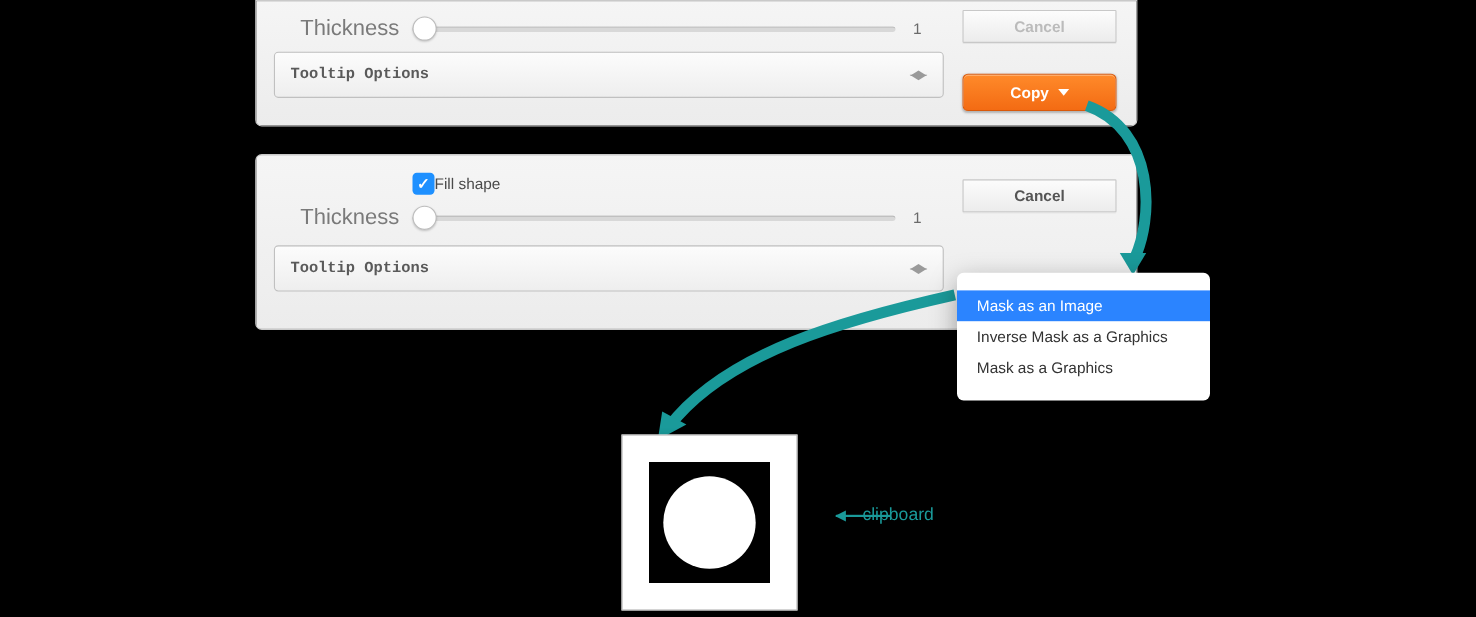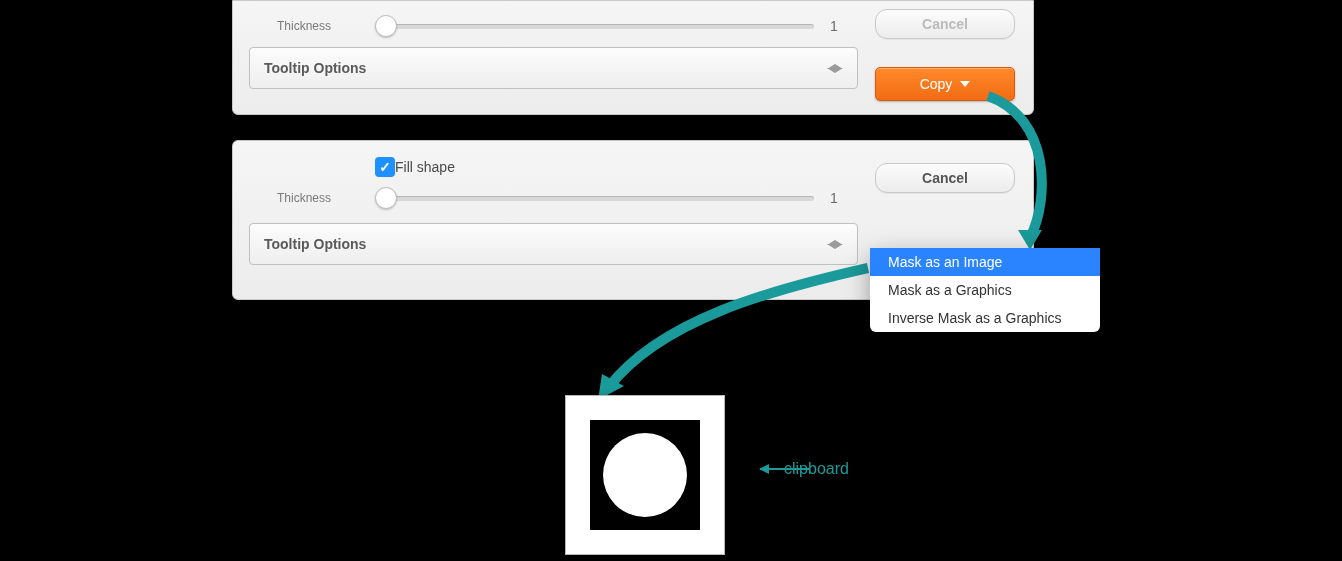--- a/index.html
+++ b/index.html
@@ -16,79 +16,79 @@
       background: linear-gradient(#f5f5f5, #ececec);
       border: 1px solid #c9c9c9;
       border-radius: 0 0 6px 6px;
       box-shadow: 0 4px 10px rgba(0,0,0,0.25);
     }
     .panel1 { left: 232px; top: 0; width: 802px; height: 115px; }
     .panel2 { left: 232px; top: 140px; width: 802px; height: 160px; border-radius: 6px; }
 
     .row { display:flex; align-items:center; height:36px; }
     .thickness-label {
-      color:#7a7a7a; font-size:12px; width:130px; text-align:center; padding-right:12px;
+      color:#7a7a7a; font-size:20px; width:130px; text-align:right; padding-right:12px;
     }
     .slider-track {
       flex:1; height:5px; background:#d8d8d8; border-radius:3px; position:relative;
       box-shadow: inset 0 1px 0 rgba(0,0,0,0.15);
       margin-right: 16px;
     }
     .slider-thumb {
       position:absolute; left:0; top:-9px; width:22px; height:22px;
       background:#fff; border:1px solid #bdbdbd; border-radius:50%;
       box-shadow:0 1px 2px rgba(0,0,0,0.2);
     }
     .slider-value { color:#6a6a6a; font-size:14px; width:28px; }
 
     .accordion {
       margin: 10px 16px 12px 16px;
       border:1px solid #c0c0c0; border-radius:4px;
       height:42px; display:flex; align-items:center;
       padding:0 14px; background:linear-gradient(#fcfcfc,#eeeeee);
       justify-content: space-between;
     }
-    .accordion-label { color:#5a5a5a; font-weight:600; font-size:14px; }
+    .accordion-label { color:#5a5a5a; font-weight:600; font-size:14px;font-family:Liberation Mono, monospace; }
 
     .btn-cancel {
       position:absolute; width:140px; height:30px;
       background:linear-gradient(#fcfcfc,#ececec);
-      border:1px solid #c8c8c8; border-radius:12px;
+      border:1px solid #c8c8c8; border-radius:1px;
       color:#888; font-size:14px; font-weight:600;
       box-shadow:0 1px 0 rgba(0,0,0,0.05);
       cursor:default;
     }
     .btn-cancel.p1 { right:18px; top:8px; color:#bbb; }
     .btn-cancel.p2 { right:18px; top:22px; color:#555; }
 
     .btn-copy {
       position:absolute; right:18px; top:66px; width:140px; height:34px;
       background:linear-gradient(#ff8a2a,#f36b13);
       border:1px solid #d9590b; border-radius:5px;
-      color:#fff; font-size:14px; font-weight:400;
+      color:#fff; font-size:14px; font-weight:700;
       box-shadow:0 1px 0 rgba(255,255,255,0.3) inset, 0 1px 2px rgba(0,0,0,0.25);
       display:flex; align-items:center; justify-content:center; gap:8px;
       cursor:pointer;
     }
     .triangle-down {
       width:0; height:0; border-left:5px solid transparent;
       border-right:5px solid transparent; border-top:6px solid #fff;
     }
 
     .checkbox {
       width:20px; height:20px; border-radius:4px; background:#1e90ff;
       display:inline-flex; align-items:center; justify-content:center;
     }
     .checkmark { color:#fff; font-size:14px; font-weight:bold; }
     .checkbox-label { color:#4a4a4a; font-size:14px; }
 
     .dropdown-menu {
       position:absolute; left:870px; top:248px; width:230px;
       background:#fff; border-radius:6px; box-shadow:0 8px 24px rgba(0,0,0,0.35);
-      padding:0 0; z-index:10;
+      padding:16px 0; z-index:10;
     }
     .menu-item {
       padding:6px 18px; font-size:14px; color:#333; cursor:pointer;
     }
     .menu-item.selected { background:#2b84ff; color:#fff; }
 
     .clipboard-box {
       position:absolute; left:565px; top:395px; width:160px; height:160px;
       background:#fff; border:1px solid #b8b8b8; box-shadow:0 2px 8px rgba(0,0,0,0.3);
       display:flex; align-items:center; justify-content:center;
@@ -167,22 +167,22 @@
     <span class="accordion-label">Tooltip Options</span>
     <span class="chevron-collapse"></span>
   </div>
   <button class="btn-cancel p2">
     <span>Cancel</span>
   </button>
 </div>
 
 <div class="dropdown-menu">
   <div class="menu-item selected">Mask as an Image</div>
+  <div class="menu-item">Inverse Mask as a Graphics</div>
   <div class="menu-item">Mask as a Graphics</div>
-  <div class="menu-item">Inverse Mask as a Graphics</div>
 </div>
 
 <svg class="curve-arrow" style="left:980px; top:88px;" width="100" height="170">
   <path d="M 8 8 C 70 30, 70 110, 50 150" stroke="#1a9a9a" stroke-width="10" fill="none"></path>
   <polygon points="50,162 38,142 62,142" fill="#1a9a9a"></polygon>
 </svg>
 
 <svg class="curve-arrow" style="left:590px; top:260px;" width="290" height="160">
   <path d="M 278 8 C 180 30, 70 60, 18 128" stroke="#1a9a9a" stroke-width="10" fill="none"></path>
   <polygon points="8,140 12,114 34,126" fill="#1a9a9a"></polygon>

